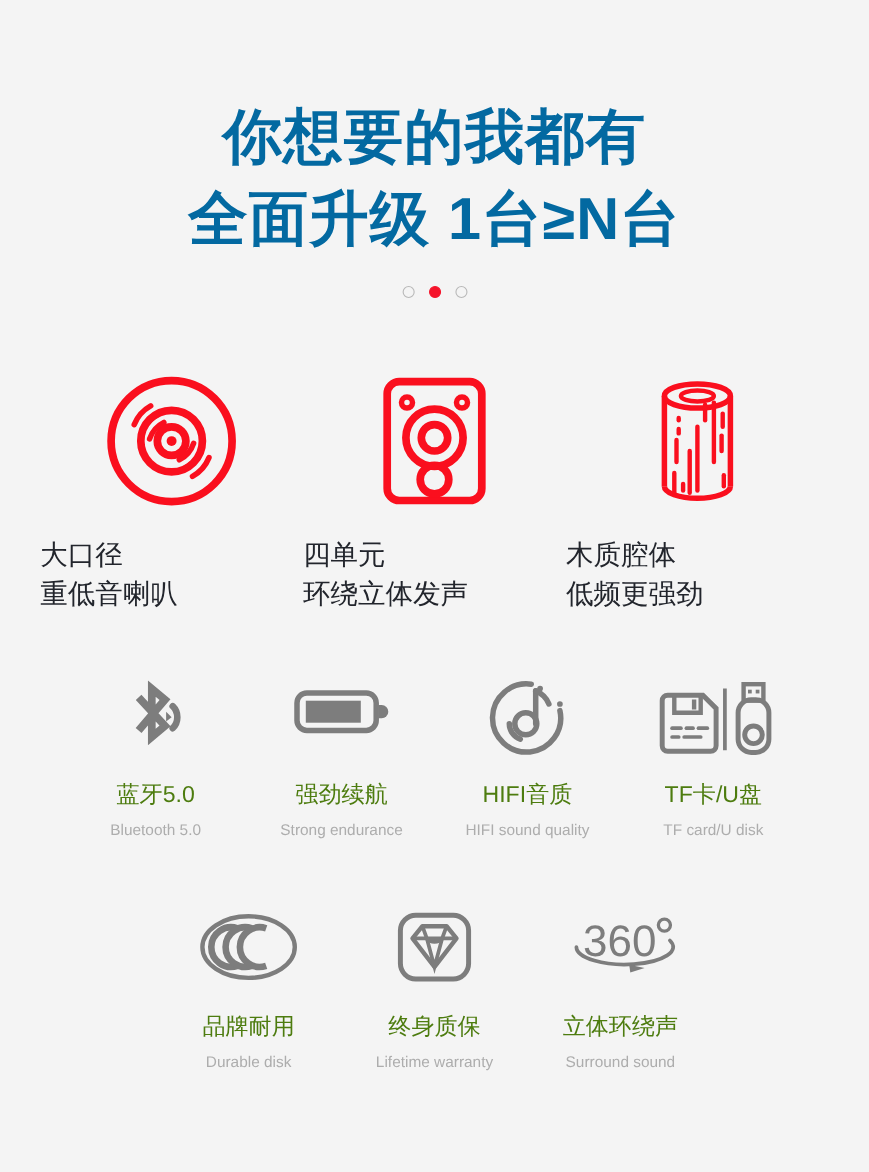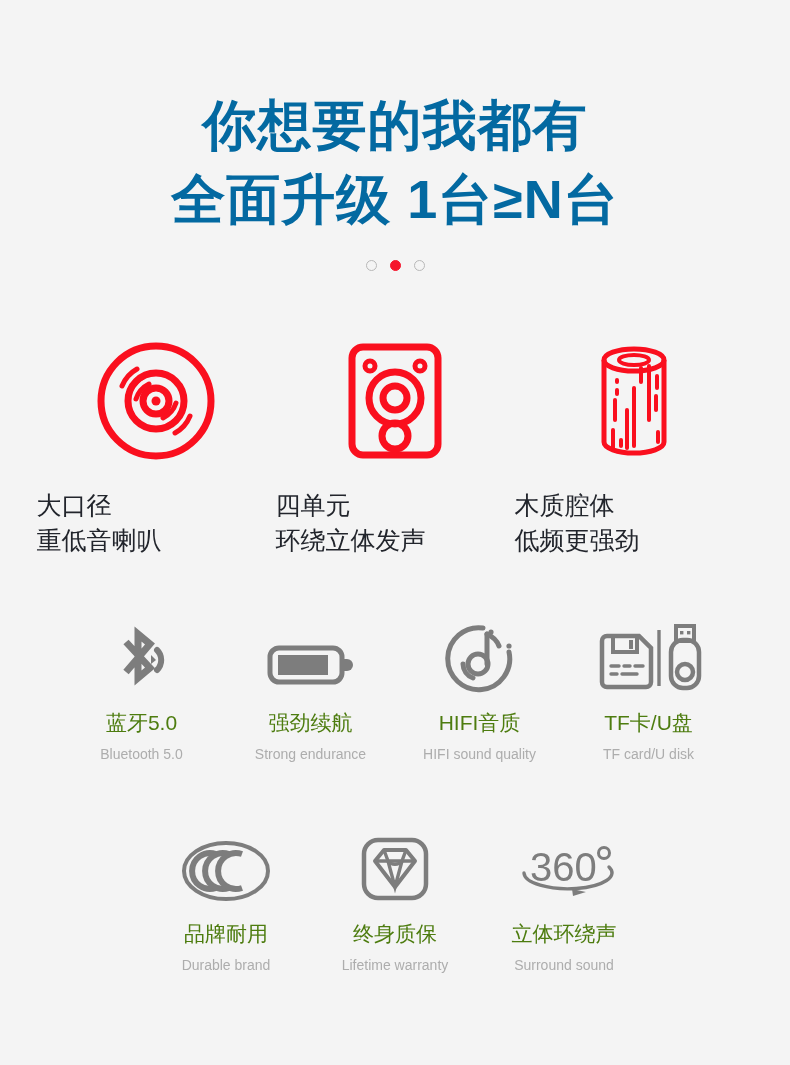--- a/index.html
+++ b/index.html
@@ -42,21 +42,21 @@
     font-weight:normal;
   }
 
   
   .row-secondary {
     display:flex; justify-content:center; align-items:flex-start;
   }
   .row-secondary.r1 { margin-top:58px; }
   .row-secondary.r2 { margin-top:64px; }
   .cell-secondary { width:169px; text-align:center; }
-  .icon-secondary { height:78px; display:flex; align-items:flex-end; justify-content:center; }
+  .icon-secondary { height:78px; display:flex; align-items:flex-start; justify-content:center; }
   .label-cn {
     margin-top:16px;
     color:#4d7c0f;
     font-size:21px;
     line-height:26px;
   }
   .label-en {
     margin-top:9px;
     color:#adadad;
     font-size:14px;
@@ -231,21 +231,21 @@
         <svg width="100" height="68" viewBox="0 0 100 68">
           <ellipse cx="50" cy="34" rx="42" ry="28" fill="none" stroke="#7d7d7d" stroke-width="4"></ellipse>
           <g fill="none" stroke="#7d7d7d" stroke-width="6" stroke-linecap="butt">
             <path d="M40 17 A18 18 0 1 0 40 51"></path>
             <path d="M53 17 A18 18 0 1 0 53 51"></path>
             <path d="M66 17 A18 18 0 1 0 66 51"></path>
           </g>
         </svg>
       </div>
       <div class="label-cn">品牌耐用</div>
-      <div class="label-en">Durable brand</div>
+      <div class="label-en">Durable disk</div>
     </div>
 
     <div class="cell-secondary">
       <div class="icon-secondary">
         <svg width="72" height="70" viewBox="0 0 72 70">
           <rect x="5" y="5" width="62" height="58" rx="14" ry="14" fill="none" stroke="#7d7d7d" stroke-width="4.5"></rect>
           <path d="M16 26 L25 15 L47 15 L56 26 L36 52 Z" fill="none" stroke="#7d7d7d" stroke-width="4" stroke-linejoin="round"></path>
           <path d="M16 26 L56 26" fill="none" stroke="#7d7d7d" stroke-width="3.4"></path>
           <path d="M25 15 L29 26 L36 52 L43 26 L47 15" fill="none" stroke="#7d7d7d" stroke-width="3.4"></path>
           <path d="M29 26 A9 9 0 0 0 43 26" fill="none" stroke="#7d7d7d" stroke-width="3.4"></path>

